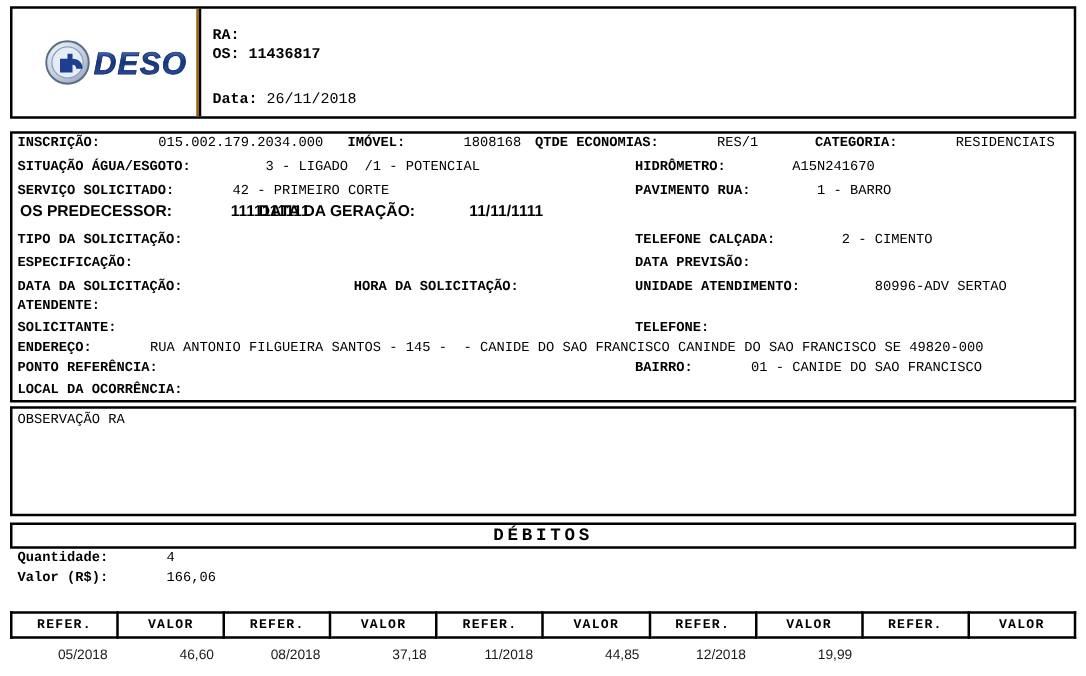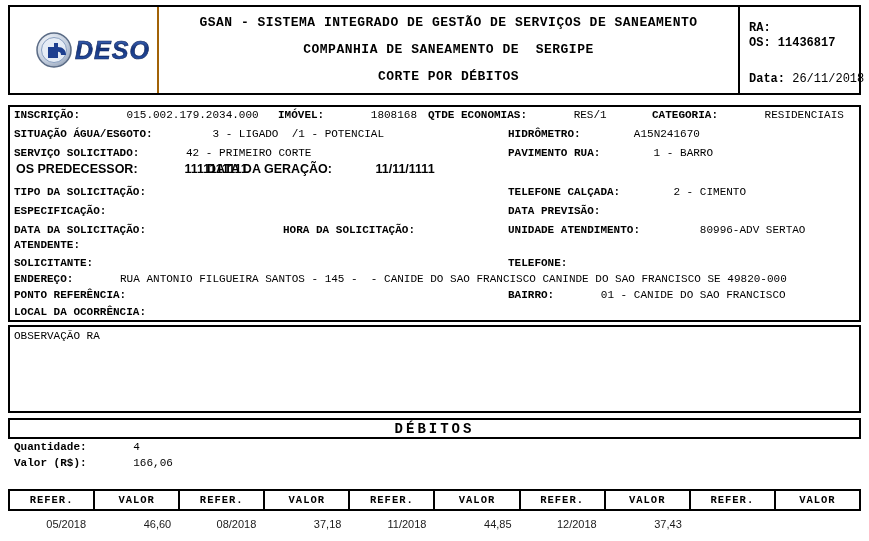--- a/index.html
+++ b/index.html
@@ -61,25 +61,20 @@
             <stop offset="0" stop-color="#f4f7fb"></stop>
             <stop offset="0.6" stop-color="#c2cddd"></stop>
             <stop offset="1" stop-color="#7e8da6"></stop>
           </radialGradient>
         </defs>
         <circle cx="21" cy="23" r="17" fill="url(#rgCircle)" stroke="#5a6b85" stroke-width="1.5"></circle>
         <circle cx="21" cy="23" r="12.5" fill="#e5ecf5" stroke="#8aa0c0" stroke-width="1"></circle>
         <path d="M15 20 h6 v-4 h4 v4 c5 0 8 3 8 8 h-5 c0-2.2-1.2-3.2-3-3.2 v6.2 h-10 z" fill="#1d3f8f"></path>
         <text x="42" y="32" font-family="Liberation Sans, sans-serif" font-size="25" font-weight="bold" font-style="italic" letter-spacing="1" fill="url(#lgBlue)" stroke="#0d2257" stroke-width="0.6">DESO</text>
       </svg>
-    </div>
-    <div class="hdr-center">
-      <div>GSAN - SISTEMA INTEGRADO DE GESTÃO DE SERVIÇOS DE SANEAMENTO</div>
-      <div>COMPANHIA DE SANEAMENTO DE  SERGIPE</div>
-      <div>CORTE POR DÉBITOS</div>
     </div>
     <div class="hdr-right">
       <div class="hrow"><span>RA:</span><span class="fv"></span></div>
       <div class="hrow"><span>OS:</span><span> 11436817</span></div>
       <div class="hrow date-row"><span>Data:</span><span class="fv"> 26/11/2018</span></div>
     </div>
   </div>
 
   <div class="box info-box"></div>
 
@@ -144,20 +139,20 @@
       <th>VALOR</th>
     </tr>
     <tr>
       <td>05/2018</td>
       <td>46,60</td>
       <td>08/2018</td>
       <td>37,18</td>
       <td>11/2018</td>
       <td>44,85</td>
       <td>12/2018</td>
-      <td>37,43</td>
+      <td>19,99</td>
       <td></td>
       <td></td>
     </tr>
   </tbody>
     </table>
 
 </div>
 
 </body></html>

